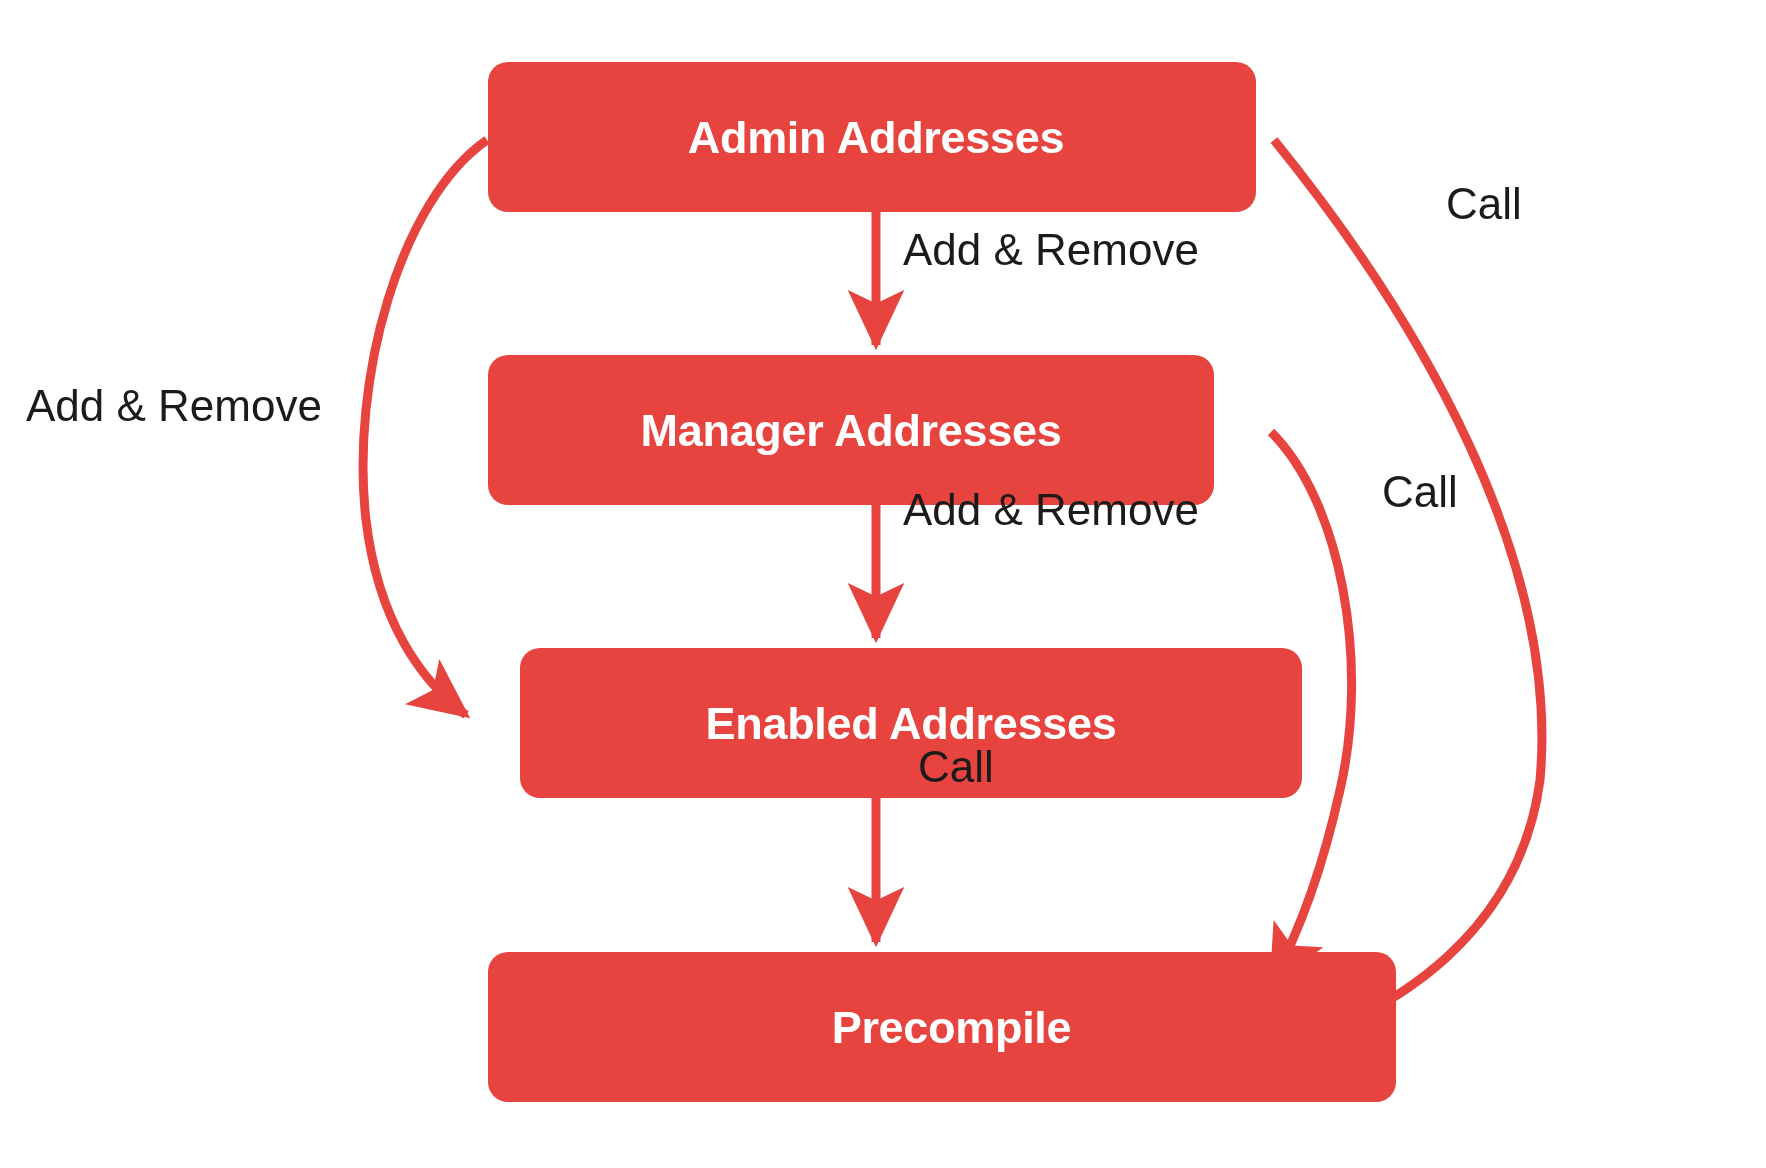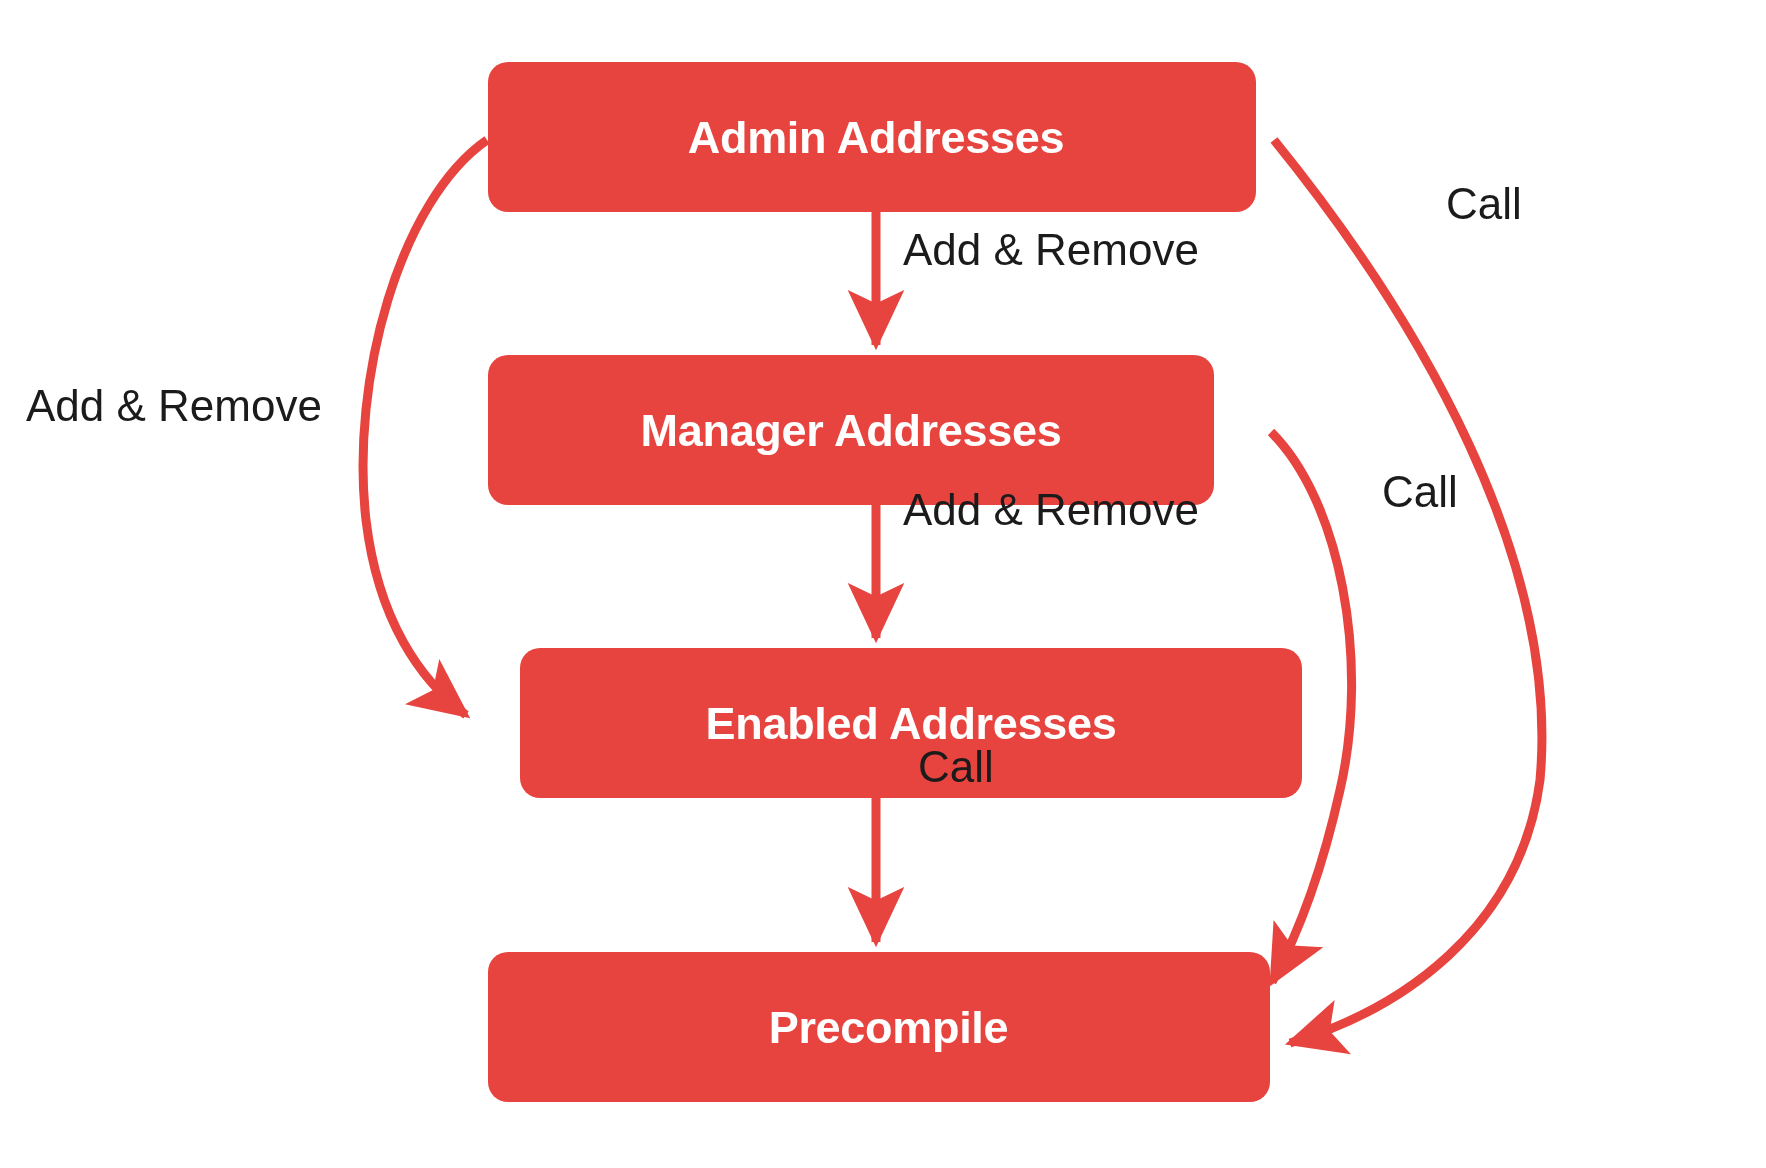--- a/index.html
+++ b/index.html
@@ -82,21 +82,21 @@
   </div>
 
   <div class="node-box" style="left:488px; top:355px; width:726px; height:150px;">
     <span class="node-label">Manager Addresses</span>
   </div>
 
   <div class="node-box" style="left:488px; top:648px; width:782px; height:150px;margin-left:32px;">
     <span class="node-label">Enabled Addresses</span>
   </div>
 
-  <div class="node-box" style="left:488px; top:952px; width:782px; height:150px;padding-left:19px;">
+  <div class="node-box" style="left:488px; top:952px; width:908px; height:150px;padding-left:19px;">
     <span class="node-label">Precompile</span>
   </div>
 
   <span class="edge-label" style="left:26px; top:384px;">Add &amp; Remove</span>
 
   <span class="edge-label" style="left:903px; top:228px;">Add &amp; Remove</span>
 
   <span class="edge-label" style="left:903px; top:488px;">Add &amp; Remove</span>
 
   <span class="edge-label" style="left:1446px; top:182px;">Call</span>

